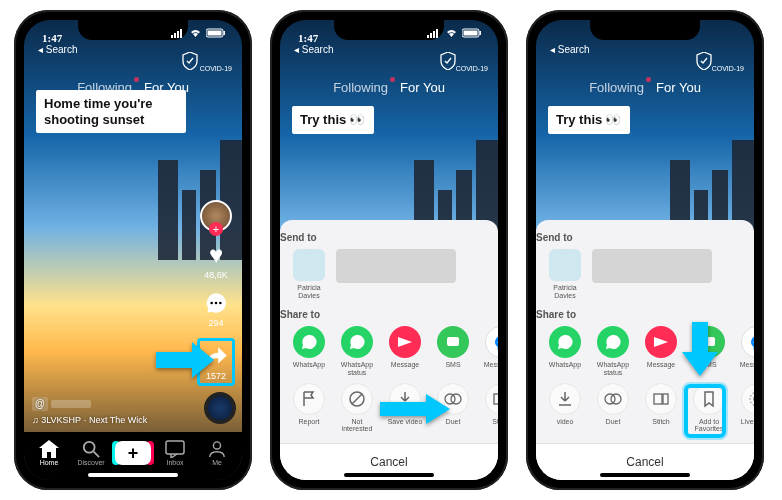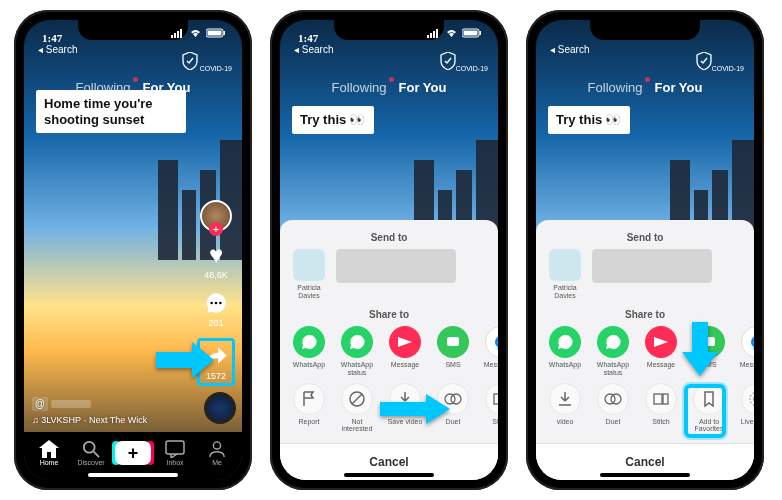--- a/index.html
+++ b/index.html
@@ -10,21 +10,21 @@
   .video-bg { position: absolute; inset: 0; background: linear-gradient(to bottom, #0b2a4a 0%, #1565a8 25%, #6fb1e4 45%, #ffe28a 62%, #ffb84d 72%, #2a2a2a 100%); }
   .buildings { position: absolute; right: 0; top: 120px; width: 90px; height: 120px; }
   .bld { position: absolute; bottom: 0; background: rgba(30,40,55,.9); }
   .status { position: absolute; top: 4px; left: 0; right: 0; height: 20px; color: #fff; font-size: 11px; font-weight: 600; z-index: 60; }
   .status .time { position: absolute; left: 18px; top: 8px; font-family: Liberation Serif, serif; }
   .status .right { position: absolute; right: 16px; top: 4px; display: flex; gap: 4px; align-items: center; }
   .sig, .wifi, .batt { display: inline-block; }
   .back-search { position: absolute; top: 24px; left: 14px; color: #fff; font-size: 10px; z-index: 55; }
   .feed-tabs { position: absolute; top: 36px; left: 0; right: 0; display: flex; justify-content: center; gap: 12px; color: #fff; font-size: 13px; z-index: 40; margin-top: 24px; }
   .feed-tabs .tab { opacity: .75; position: relative; }
-  .feed-tabs .tab.active { opacity: 1; font-weight: 700; }
+  .feed-tabs .tab.active { opacity: 1; font-weight: 400; }
   .dot-red { position: absolute; top: -3px; right: -7px; width: 5px; height: 5px; background: #ff2d55; border-radius: 50%; }
   .covid { position: absolute; top: 32px; right: 10px; color: #fff; font-size: 7px; text-align: center; z-index: 40; }
   .covid .shield { width: 16px; height: 18px; margin: 0 auto 1px; }
   .caption-card { position: absolute; left: 12px; background: #fff; color: #111; font-size: 13px; font-weight: 600; padding: 6px 8px; border-radius: 2px; line-height: 1.2; max-width: 150px; }
   .right-rail { position: absolute; right: 6px; top: 180px; width: 40px; display: flex; flex-direction: column; align-items: center; gap: 10px; color: #fff; font-size: 9px; z-index: 40; }
   .avatar-ring { width: 32px; height: 32px; border-radius: 50%; background: radial-gradient(circle,#b08860,#6a4a30); border: 2px solid #fff; position: relative; }
   .avatar-ring .plus { position: absolute; bottom: -6px; left: 50%; transform: translateX(-50%); width: 14px; height: 14px; border-radius: 50%; background: #ff2d55; color: #fff; font-size: 11px; line-height: 14px; text-align: center; }
   .rail-btn { display: flex; flex-direction: column; align-items: center; gap: 2px; }
   .rail-btn .ico { width: 26px; height: 26px; display: flex; align-items: center; justify-content: center; }
   .share-box { border: 3px solid #00c8ff; padding: 2px 3px; border-radius: 4px; }
@@ -36,32 +36,32 @@
   .nav-item { color: #aaa; font-size: 7px; display: flex; flex-direction: column; align-items: center; gap: 1px; width: 38px; }
   .nav-item.active { color: #fff; }
   .nav-item .ni { width: 20px; height: 18px; display: flex; align-items: center; justify-content: center; }
   .create-btn { width: 36px; height: 24px; background: #fff; border-radius: 7px; position: relative; display: flex; align-items: center; justify-content: center; color: #000; font-size: 18px; font-weight: 700; }
   .create-btn::before, .create-btn::after { content: ''; position: absolute; top: 0; width: 8px; height: 100%; border-radius: 7px; z-index: -1; }
   .create-btn::before { left: -3px; background: #00f2ea; }
   .create-btn::after { right: -3px; background: #ff0050; }
   .home-ind { position: absolute; bottom: 3px; left: 50%; transform: translateX(-50%); width: 90px; height: 4px; background: #fff; border-radius: 3px; z-index: 60; }
   .arrow-h { position: absolute; z-index: 70; filter: drop-shadow(0 2px 2px rgba(0,0,0,.4)); }
   .sheet { position: absolute; left: 0; right: 0; bottom: 0; background: #f3f3f5; border-radius: 12px 12px 0 0; z-index: 45; padding-top: 8px; }
-  .sheet h4 { text-align: center; font-size: 10px; color: #555; font-weight: 600; margin: 4px 0 6px; }
+  .sheet h4 { font-size: 10px; color: #555; font-weight: 600; margin: 4px 0 6px; }
   .row { display: flex; padding: 0 8px 6px; gap: 6px; overflow: hidden; }
   .cell { flex: 0 0 42px; display: flex; flex-direction: column; align-items: center; font-size: 7px; color: #555; text-align: center; line-height: 1.1; }
   .cell .circ { width: 32px; height: 32px; border-radius: 50%; display: flex; align-items: center; justify-content: center; margin-bottom: 3px; }
   .row.contacts .circ { background: #e8e8e8; border-radius: 6px; }
   .row.contacts .blurblk { width: 120px; height: 34px; background: #d5d5d5; border-radius: 4px; }
   .circ.wa { background: #25d366; }
   .circ.msg { background: #ff2d55; }
   .circ.sms { background: #34c759; }
   .circ.fbm { background: #fff; border: 1px solid #ddd; }
   .circ.light { background: #fafafa; border: 1px solid #e5e5e5; color: #444; }
-  .cancel { margin-top: 4px; padding: 11px 0 16px; text-align: center; font-size: 12px; color: #333; border-top: 1px solid #e0e0e0; background: #fff; font-weight: bold; }
+  .cancel { margin-top: 4px; padding: 11px 0 16px; text-align: center; font-size: 12px; color: #333; border-top: 1px solid #e0e0e0; background: #fff; }
   .hl-box { position: absolute; border: 4px solid #00c8ff; border-radius: 6px; z-index: 80; pointer-events: none; box-shadow: 0 0 0 2px rgba(0,200,255,.3); }
   .sheet .home-ind { background: #000; }
 </style>
 </head>
 <body>
 
 <div class="phone">
   <div class="notch"></div>
   <div class="screen">
     <div class="video-bg">
@@ -112,21 +112,21 @@
         <span class="ico" style="font-size:24px;color:#fff">♥</span>
         <span>48,6K</span>
       </div>
       <div class="rail-btn">
         <svg class="ico" viewBox="0 0 24 24">
             <path d="M12 3a9 9 0 0 0-7 14l-1 4 4-1a9 9 0 1 0 4-17z" fill="#fff"></path>
             <circle cx="8" cy="12" r="1.2" fill="#000"></circle>
             <circle cx="12" cy="12" r="1.2" fill="#000"></circle>
             <circle cx="16" cy="12" r="1.2" fill="#000"></circle>
           </svg>
-        <span>201</span>
+        <span>294</span>
       </div>
       <div class="rail-btn share-box">
         <svg class="ico" viewBox="0 0 24 24">
             <path d="M14 4v5c-7 0-10 5-11 10 3-4 6-5 11-5v5l8-7.5z" fill="#fff"></path>
           </svg>
         <span>1572</span>
       </div>
     </div>
     <svg class="arrow-h" style="left:132px;top:322px" width="58" height="36" viewBox="0 0 58 36">
         <path d="M0 10 H36 V0 L58 18 L36 36 V26 H0 Z" fill="#00c8ff"></path>

